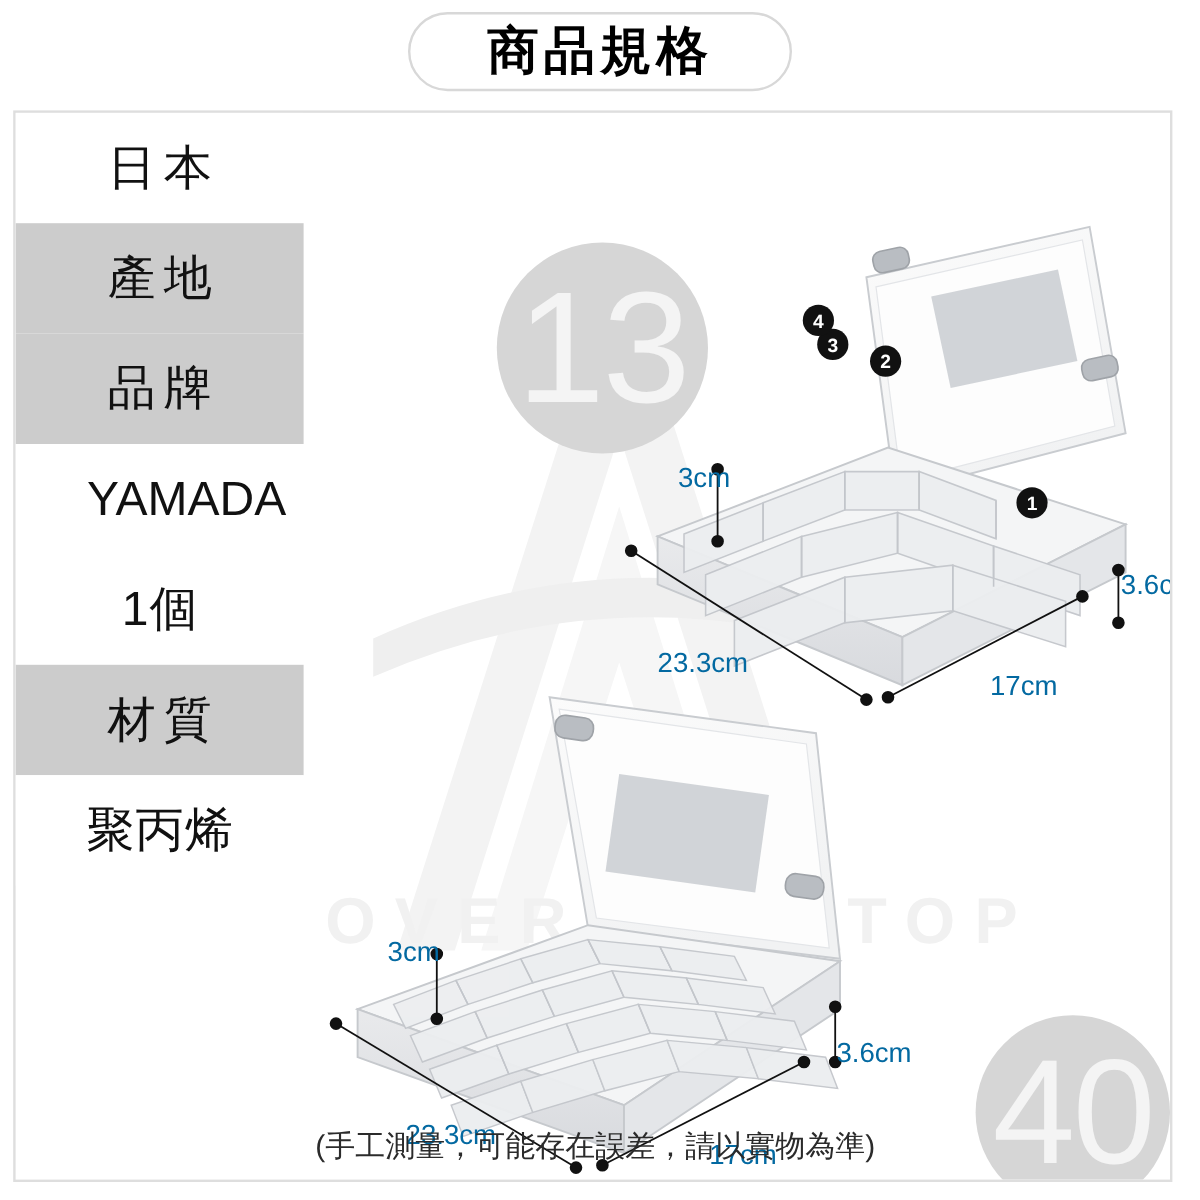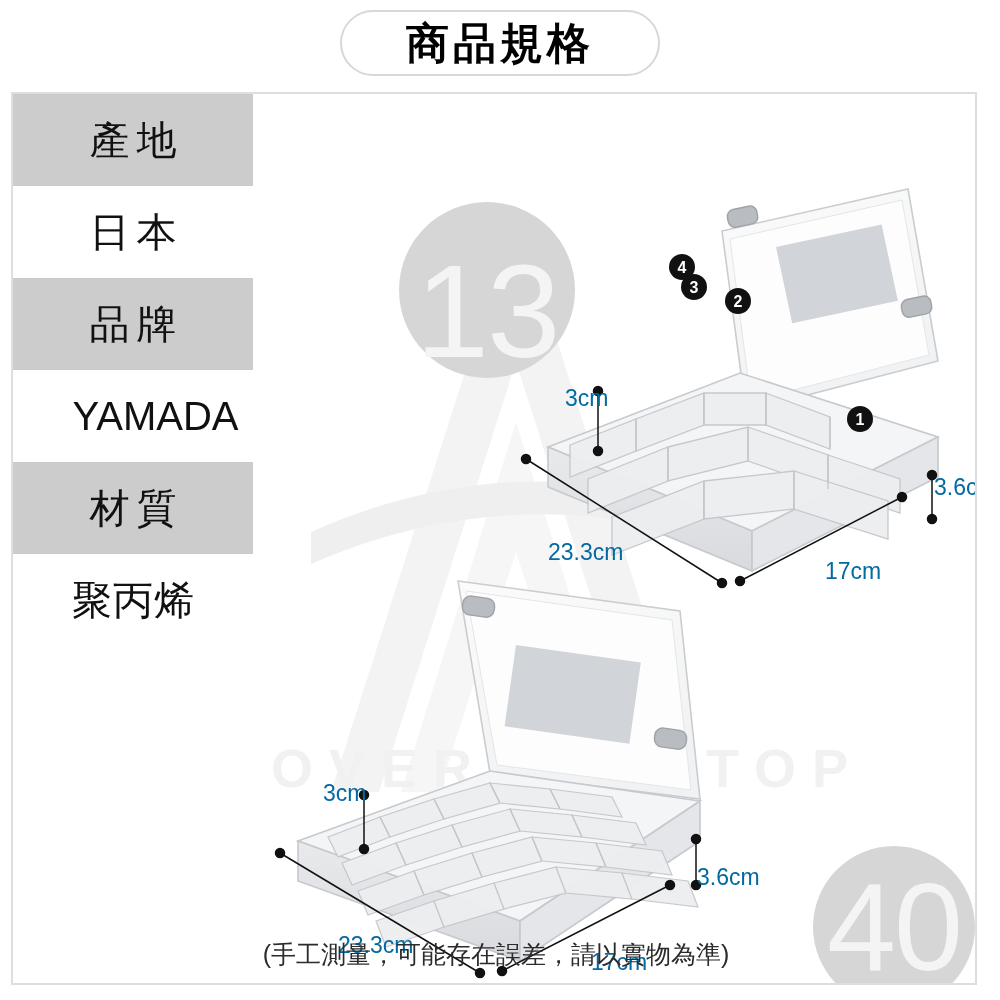--- a/index.html
+++ b/index.html
@@ -70,21 +70,21 @@
   }
   .wm-badge {
     position: absolute; border-radius: 50%;
     background: #d6d6d6; z-index: 4;
     display: flex; align-items: center; justify-content: center;
     pointer-events: none;
   }
   .wm-badge .num {
     color: #f4f4f4; font-weight: 400; line-height: 1;
   }
-  .badge-13 { left: 386px; top: 108px; width: 176px; height: 176px; align-items: flex-end; }
+  .badge-13 { left: 401px; top: 108px; width: 176px; height: 176px; }
   .badge-13 .num { font-size: 132px; letter-spacing: -2px; }
   .badge-20 { left: 800px; top: 752px; width: 162px; height: 162px; }
   .badge-20 .num { font-size: 124px; letter-spacing: -2px; }
 
   
   .illus { position: absolute; z-index: 10; pointer-events: none; }
   .illus-top { left: 495px; top: 85px; width: 490px; height: 470px; }
   .illus-bottom { left: 255px; top: 455px; width: 520px; height: 470px; }
 
   
@@ -291,34 +291,37 @@
       </g>
     </svg>
 
     <div class="dim" style="left:310px; top:688px;">3cm</div>
     <div class="dim" style="left:325px; top:840px;">23.3cm</div>
     <div class="dim" style="left:578px; top:857px;">17cm</div>
     <div class="dim" style="left:684px; top:772px;">3.6cm</div>
 
     <div class="spec-table">
 
+      <div class="spec-row plain">
+        <span class="cell">日本</span>
+      </div>
       <div class="spec-row shaded">
         <span class="cell">產地</span>
       </div>
-      <div class="spec-row plain">
-        <span class="cell">日本</span>
-      </div>
 
       <div class="spec-row shaded">
         <span class="cell">品牌</span>
       </div>
       <div class="spec-row plain">
         <span class="cell latin">YAMADA</span>
       </div>
 
+      <div class="spec-row plain">
+        <span class="cell tight">1個</span>
+      </div>
 
       <div class="spec-row shaded">
         <span class="cell">材質</span>
       </div>
       <div class="spec-row plain">
         <span class="cell tight">聚丙烯</span>
       </div>
 
     </div>
 

